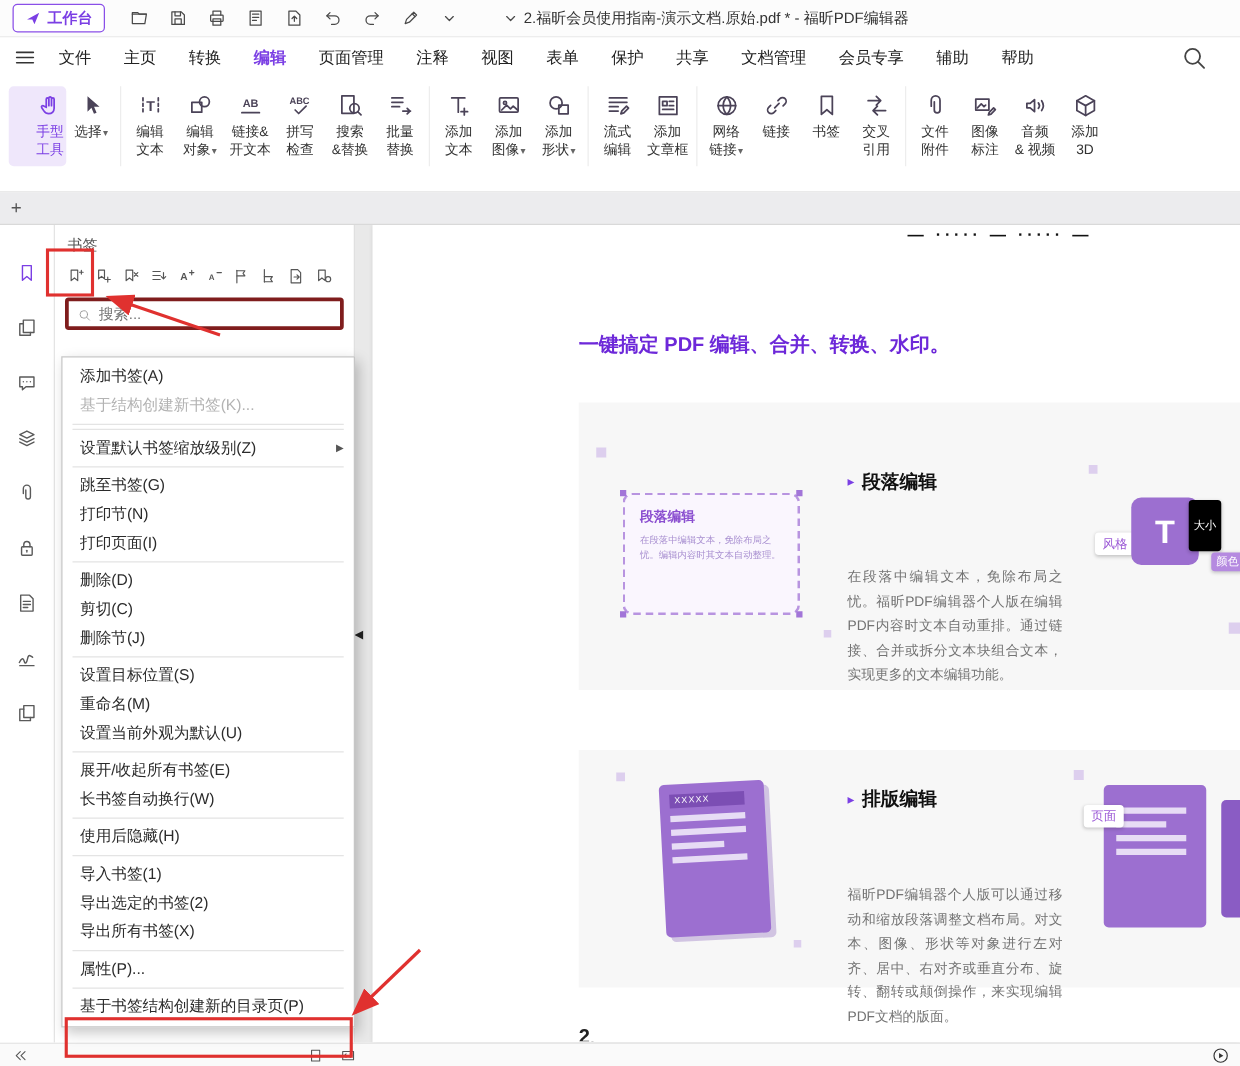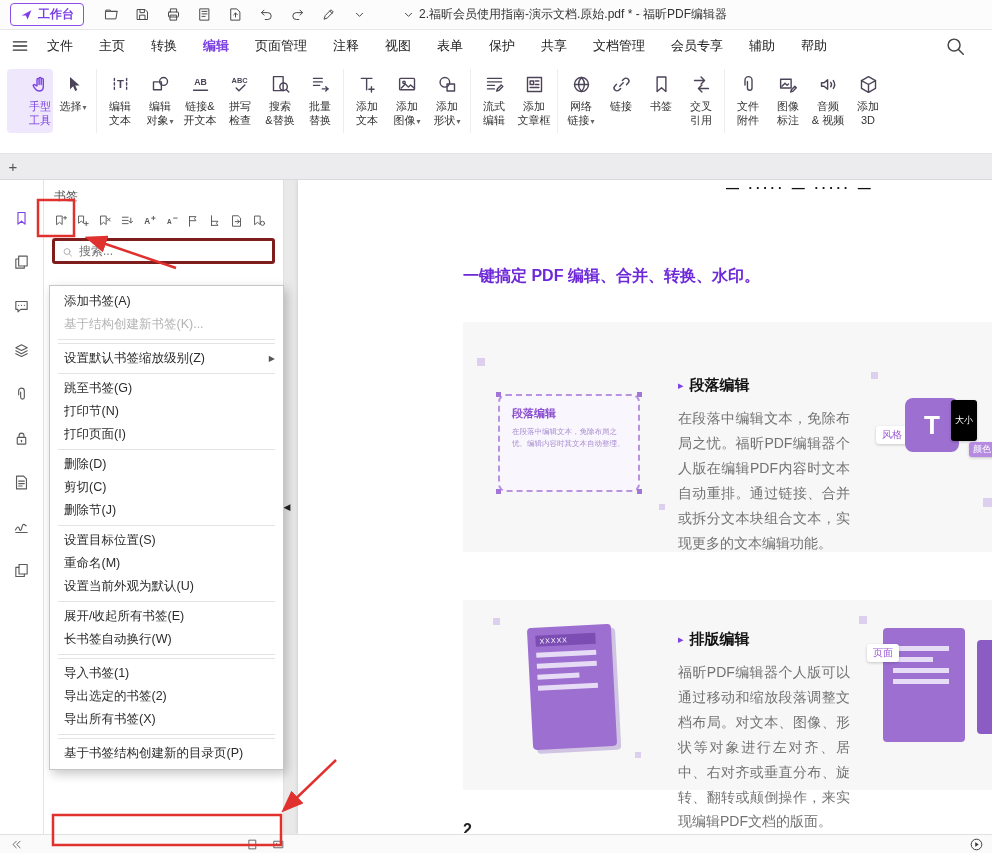--- a/index.html
+++ b/index.html
@@ -67,21 +67,21 @@
 .card1{top:142px;height:230px;}
 .card2{top:420px;height:190px;}
 .deco{position:absolute;background:#c9aee8;opacity:.55;}
 .illo1{position:absolute;left:35px;top:72px;width:142px;height:98px;border:2px dashed #b894e0;border-radius:8px;background:#faf6fe;padding:10px 12px;}
 .illo1-title{font-size:11px;font-weight:bold;color:#8b4fd0;margin-bottom:5px;}
 .illo1-text{font-size:7.5px;color:#a88fd0;line-height:1.55;}
 .handle{position:absolute;width:5px;height:5px;background:#a275d8;}
 .handle.tl{left:-4px;top:-4px}.handle.tr{right:-4px;top:-4px}.handle.bl{left:-4px;bottom:-4px}.handle.br{right:-4px;bottom:-4px}
 .sec-head{position:absolute;display:flex;align-items:center;gap:6px;font-size:15px;font-weight:bold;color:#111;}
 .tri{color:#7b3fe4;font-size:11px;}
-.sec-body{position:absolute;width:172px;font-size:14px;color:#737373;line-height:1.78;text-align:justify;}
+.sec-body{position:absolute;width:172px;font-size:11px;color:#737373;line-height:1.78;text-align:justify;margin-top:47px;}
 .chip{position:absolute;background:#fff;border-radius:3px;padding:2px 6px;font-size:10px;color:#9b59d6;box-shadow:0 1px 3px rgba(0,0,0,.2);white-space:nowrap;}
 .chip-style{left:413px;top:104px;}
 .t-square{position:absolute;left:442px;top:76px;width:54px;height:54px;background:#9c6fd0;border-radius:8px;color:#fff;font-size:26px;font-weight:bold;display:flex;align-items:center;justify-content:center;}
 .chip-size{left:488px;top:54px;background:#000000;color:#fff;font-size:9px;padding:14px 4px;margin-top:24px;}
 .chip-color{left:506px;top:120px;background:#b58ae0;color:#fff;font-size:9px;padding:1px 4px;}
 .doc-illo{position:absolute;left:67px;top:26px;width:84px;height:122px;background:#9c6fd0;border-radius:4px;transform:rotate(-3deg);box-shadow:4px 4px 0 rgba(124,78,180,.3);padding:8px;}
 .doc-illo-header{background:#7c4eb4;color:#fff;font-size:7px;padding:2px 4px;width:60px;margin-bottom:6px;letter-spacing:1px;}
 .doc-line{height:5px;background:#e7dcf5;margin:6px 0;width:60px;}
 .doc-line.short{width:42px;}
 .page-illo{position:absolute;left:420px;top:28px;width:82px;height:114px;background:#9c6fd0;border-radius:4px;padding:12px 10px;}
@@ -743,25 +743,27 @@
     <div class="ctx-item">剪切(C)</div>
     <div class="ctx-item">删除节(J)</div>
     <div class="ctx-sep"></div>
     <div class="ctx-item">设置目标位置(S)</div>
     <div class="ctx-item">重命名(M)</div>
     <div class="ctx-item">设置当前外观为默认(U)</div>
     <div class="ctx-sep"></div>
     <div class="ctx-item">展开/收起所有书签(E)</div>
     <div class="ctx-item">长书签自动换行(W)</div>
     <div class="ctx-sep"></div>
+    <div class="ctx-item">使用后隐藏(H)</div>
     <div class="ctx-sep"></div>
     <div class="ctx-item">导入书签(1)</div>
     <div class="ctx-item">导出选定的书签(2)</div>
     <div class="ctx-item">导出所有书签(X)</div>
     <div class="ctx-sep"></div>
+    <div class="ctx-item">属性(P)...</div>
     <div class="ctx-sep"></div>
     <div class="ctx-item hl">基于书签结构创建新的目录页(P)</div>
   </div>
 
 <svg class="annot" width="992" height="853" viewBox="0 0 992 853">
   <defs>
     <marker id="ah" markerWidth="9" markerHeight="7" refX="7.5" refY="3.5" orient="auto">
       <path d="M0 0L9 3.5L0 7Z" fill="#e0312f"></path>
     </marker>
   </defs>

